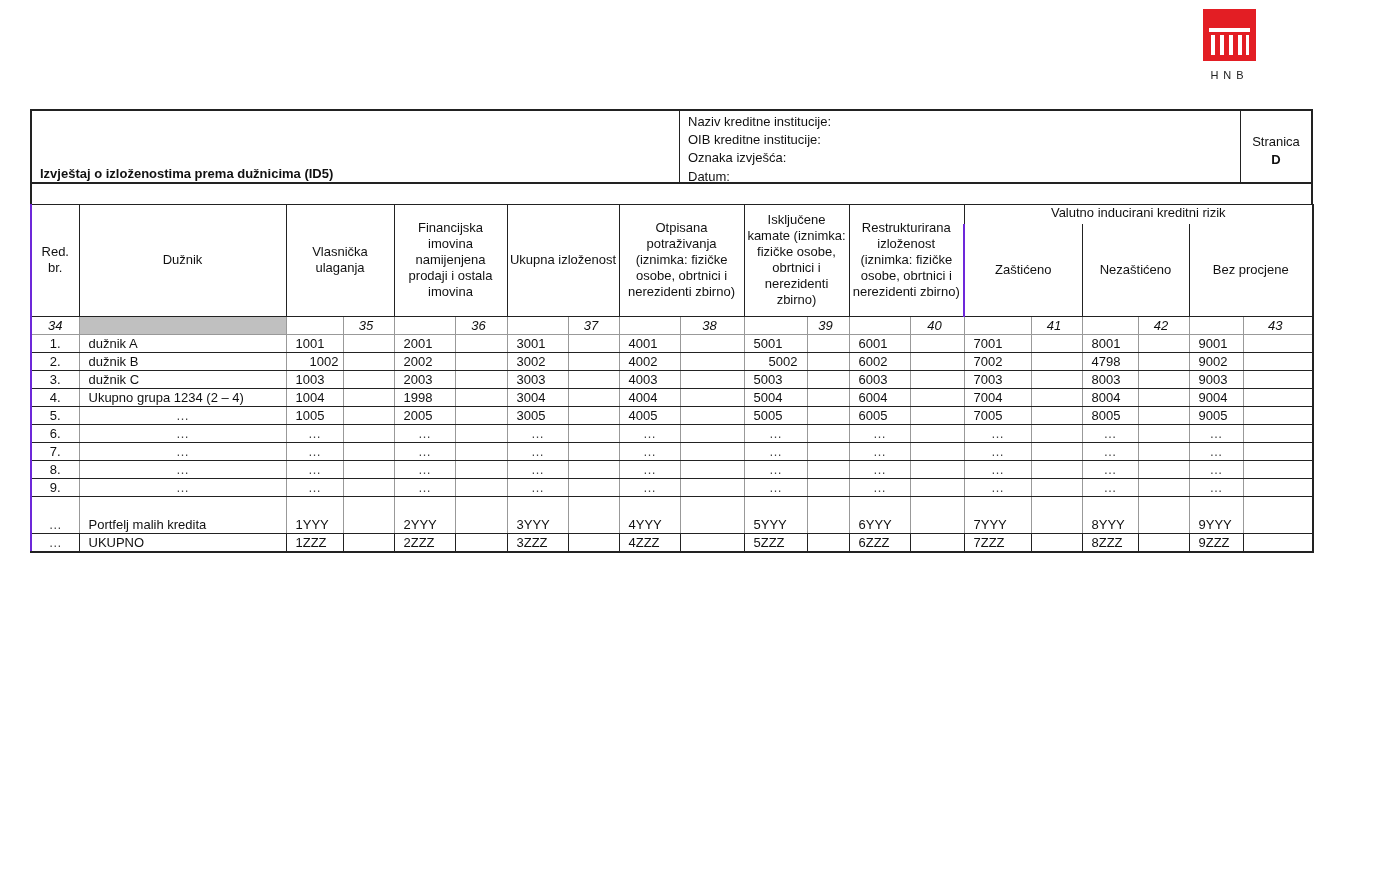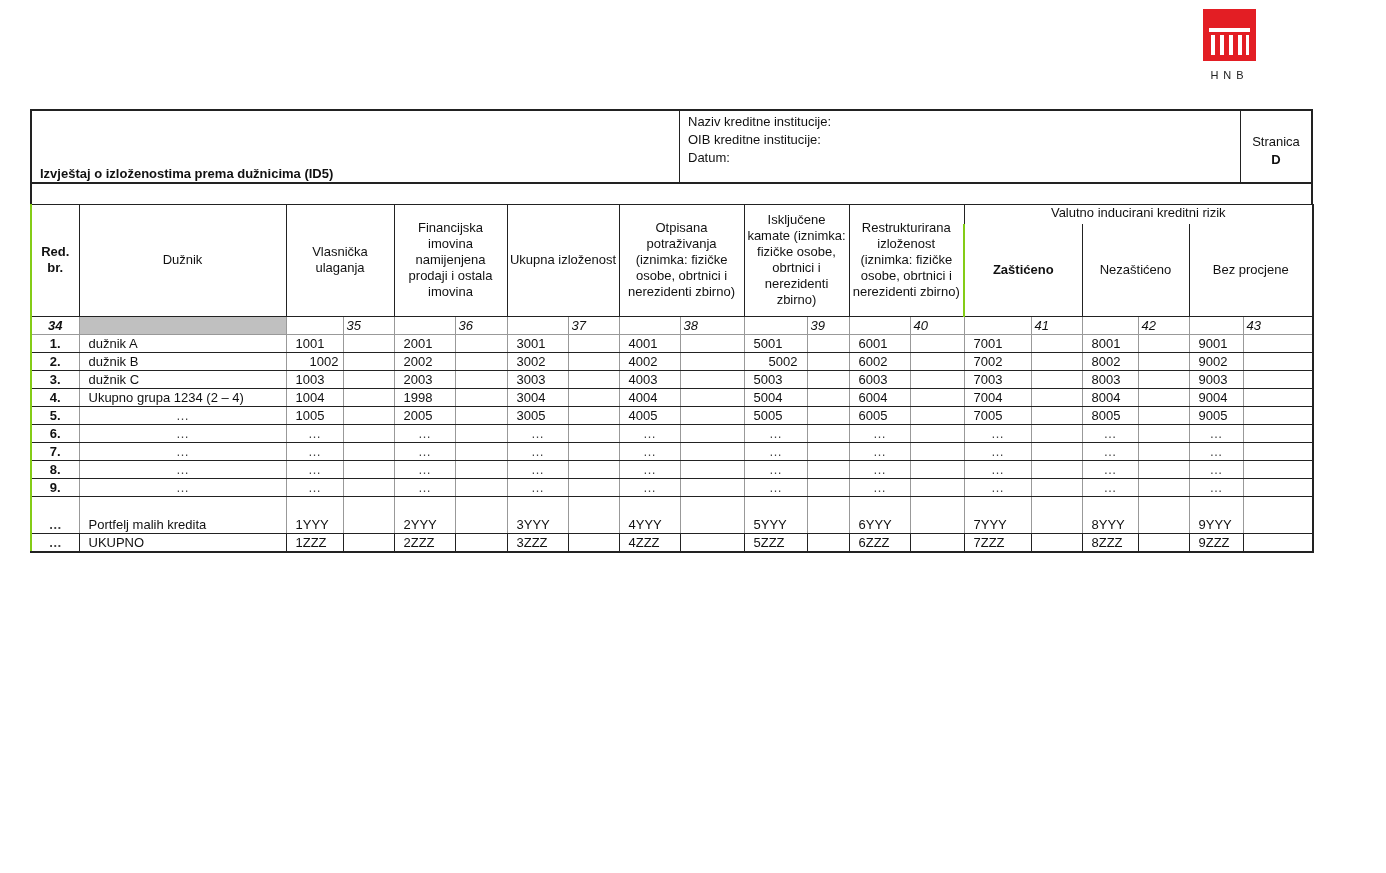--- a/index.html
+++ b/index.html
@@ -17,25 +17,25 @@
                border-left:1.5px solid #222; box-sizing:border-box; padding:2px 0 0 8px; font-size:13px; line-height:18.2px; }
   .hdr .page { position:absolute; right:0; top:0; width:71px; height:100%;
                border-left:1.5px solid #222; box-sizing:border-box; text-align:center; font-size:13px; padding-top:22px; line-height:18px; }
   .hdr .page b { font-weight:bold; }
   .spacer { position:absolute; left:30px; top:183px; width:1283px; height:22px;
             border-left:2px solid #222; border-right:2px solid #222; border-bottom:1.5px solid #222; box-sizing:border-box; }
   table.grid { position:absolute; left:30px; top:204px; border-collapse:collapse; table-layout:fixed;
                font-size:13px; }
   table.grid td { border:1px solid #999; padding:0 0 0 3px; height:17px; line-height:17px; overflow:hidden; white-space:nowrap; }
   table.grid td.h { text-align:center; white-space:normal; line-height:16px; padding:0 2px; border:1px solid #222; vertical-align:middle; }
-  table.grid td.num { text-align:left; font-style:italic; padding-right:8px;margin-top:12px; }
+  table.grid td.num { text-align:center; font-style:italic; padding-right:8px;margin-top:12px; }
   table.grid td.c { text-align:center; padding:0; }
   table.grid td.gray { background:#c0c0c0; }
   table.grid td.L { border-left:1.5px solid #222; }
-  table.grid tr.outer td:first-child { border-left:2px solid #84cc16;font-weight:bold; }
+  table.grid tr.outer td:first-child { border-left:2px solid #6d28d9; }
   table.grid tr.outer td:last-child { border-right:2px solid #222; }
   table.grid tr.blk td { border-bottom:1.5px solid #222; }
   table.grid tr.tall td { height:36px; vertical-align:bottom; }
   table.grid tr.total td { border:1.5px solid #222; border-bottom:2px solid #222; }
   table.grid tr.total td.e { border-left:1px solid #999; }
   .dots { color:#444; }
 </style>
 </head>
 <body>
 
@@ -47,20 +47,21 @@
   <div class="col" style="left:35px"></div>
   <div class="col" style="left:43px;width:3px"></div>
 </div>
 <div class="logo-text">HNB</div>
 
 <div class="hdr">
   <div class="title">Izvještaj o izloženostima prema dužnicima (ID5)</div>
   <div class="meta">
     <div>Naziv kreditne institucije:</div>
     <div>OIB kreditne institucije:</div>
+    <div>Oznaka izvješća:</div>
     <div>Datum:</div>
   </div>
   <div class="page">
     <div>Stranica</div>
     <b>D</b>
   </div>
 </div>
 <div class="spacer"></div>
 
 <table class="grid">
@@ -159,21 +160,21 @@
         <td class="L" style="padding-left:9px">3002</td>
         <td class="e"></td>
         <td class="L" style="padding-left:9px">4002</td>
         <td class="e"></td>
         <td class="L" style="padding-left:24px">5002</td>
         <td class="e"></td>
         <td class="L" style="padding-left:9px">6002</td>
         <td class="e"></td>
         <td class="L" style="padding-left:9px">7002</td>
         <td class="e"></td>
-        <td class="L" style="padding-left:9px">8002</td>
+        <td class="L" style="padding-left:9px">4798</td>
         <td class="e"></td>
         <td class="L" style="padding-left:9px">9002</td>
         <td class="e"></td>
       </tr>
       <tr class="outer blk">
         <td class="c">3.</td>
         <td class="" style="padding-left:9px">dužnik C</td>
         <td class="L" style="padding-left:9px">1003</td>
         <td class="e"></td>
         <td class="L" style="padding-left:9px">2003</td>

